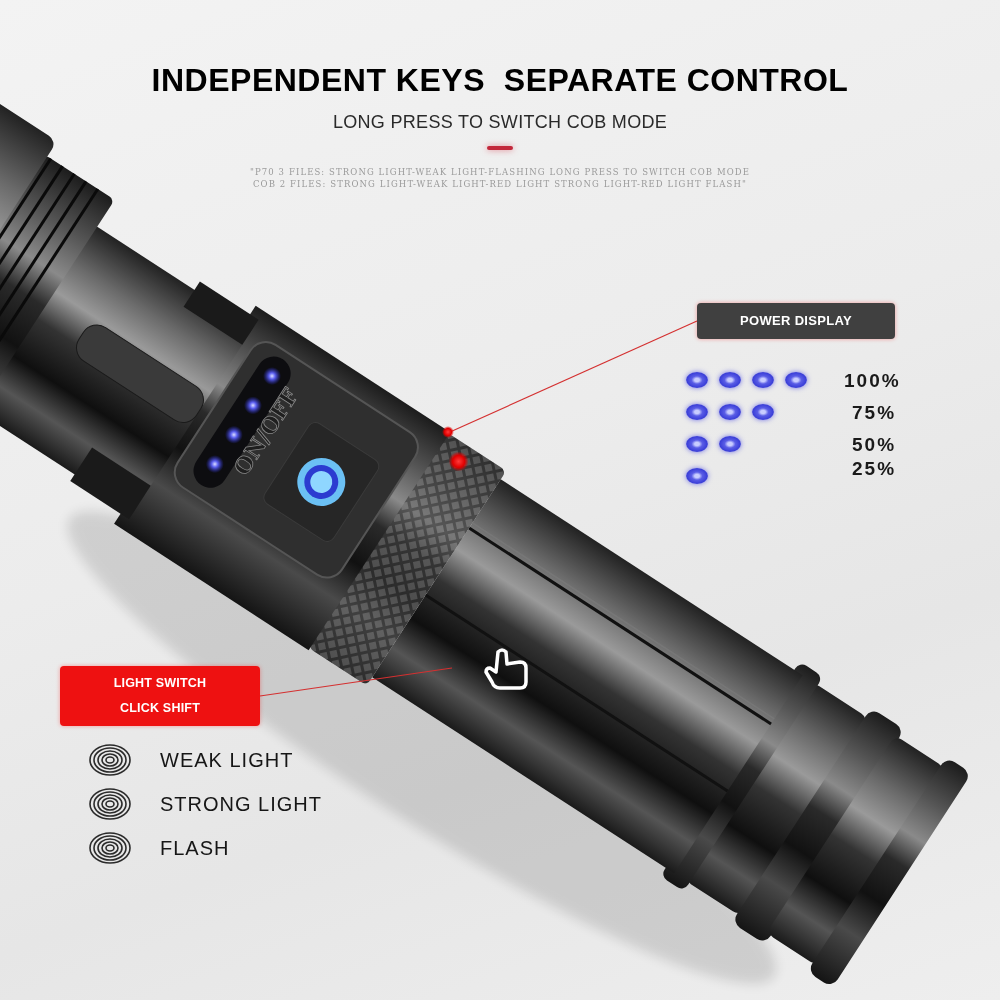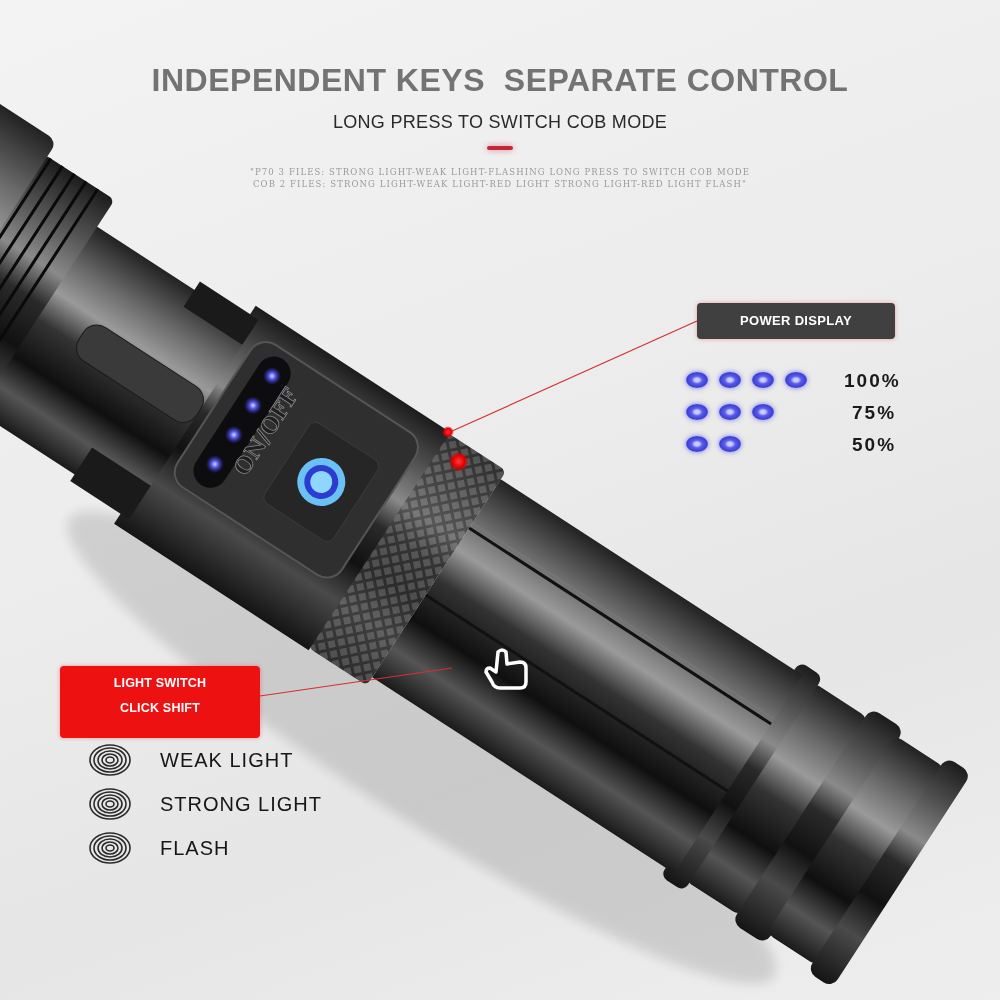--- a/index.html
+++ b/index.html
@@ -6,21 +6,21 @@
   html, body { width: 1000px; height: 1000px; overflow: hidden; }
   body {
     background: linear-gradient(160deg, #f3f3f3 0%, #ececec 45%, #e6e6e6 70%, #eeeeee 100%);
     font-family: "Liberation Sans", "DejaVu Sans", sans-serif;
     position: relative;
     color: #111;
   }
   .headline {
     position: absolute; top: 62px; left: 0; width: 1000px;
     text-align: center; font-weight: 700; font-size: 32px; letter-spacing: 0.5px;
-    color: #737373; white-space: pre;
+    color: #000000; white-space: pre;
   }
   .subline {
     position: absolute; top: 112px; left: 0; width: 1000px;
     text-align: center; font-size: 18px; color: #2a2a2a; letter-spacing: 0.3px;
   }
   .accent-bar {
     position: absolute; top: 146px; left: 487px; width: 26px; height: 4px;
     border-radius: 2px; box-shadow: 0 0 6px rgba(214,40,60,0.55);
   }
   .fine-print {
@@ -30,21 +30,21 @@
   }
   .fine-print div { white-space: nowrap; }
 
   #flashlight { position: absolute; left: 0; top: 0; width: 1000px; height: 1000px; }
 
   .callout {
     position: absolute; border-radius: 4px; color: #fff; text-align: center;
     font-weight: 700; box-shadow: 0 0 4px rgba(255,0,0,0.35);
   }
   .callout-power { left: 697px; top: 303px; width: 198px; height: 36px; font-size: 13px; line-height: 36px; letter-spacing: 0.3px; }
-  .callout-switch { left: 60px; top: 666px; width: 200px; height: 72px; font-size: 12.5px; line-height: 25px; padding-top: 5px; }
+  .callout-switch { left: 60px; top: 666px; width: 200px; height: 60px; font-size: 12.5px; line-height: 25px; padding-top: 5px; }
   .callout-switch div { letter-spacing: 0.2px; }
 
   .power-legend { position: absolute; left: 686px; top: 368px; width: 260px; }
   .power-row { position: relative; height: 32px; font-weight: bold; }
   .dots { position: absolute; left: 0; top: 4px; height: 20px; display: flex; gap: 11px; }
   .dot {
     width: 22px; height: 16px; border-radius: 50%;
     background: radial-gradient(ellipse at center, #c8ccff 0 15%, #5a5de6 35%, #3b3fd8 65%, rgba(80,80,230,0.0) 100%);
     box-shadow: 0 0 5px rgba(70,70,230,0.7);
   }
@@ -193,20 +193,26 @@
     </div>
     <span class="pct" style="left:166px">75%</span>
   </div>
   <div class="power-row">
     <div class="dots">
       <span class="dot"></span>
       <span class="dot"></span>
     </div>
     <span class="pct" style="left:166px">50%</span>
   </div>
+  <div class="power-row">
+    <div class="dots">
+      <span class="dot"></span>
+    </div>
+    <span class="pct" style="left:166px; top:-6px">25%</span>
+  </div>
 </div>
 
 <div class="callout callout-switch" style="background:#ee1111">
   <div>LIGHT SWITCH</div>
   <div>CLICK SHIFT</div>
 </div>
 
 <div class="modes">
   <div class="mode-row">
     <svg class="fp-icon" viewBox="0 0 44 34">

